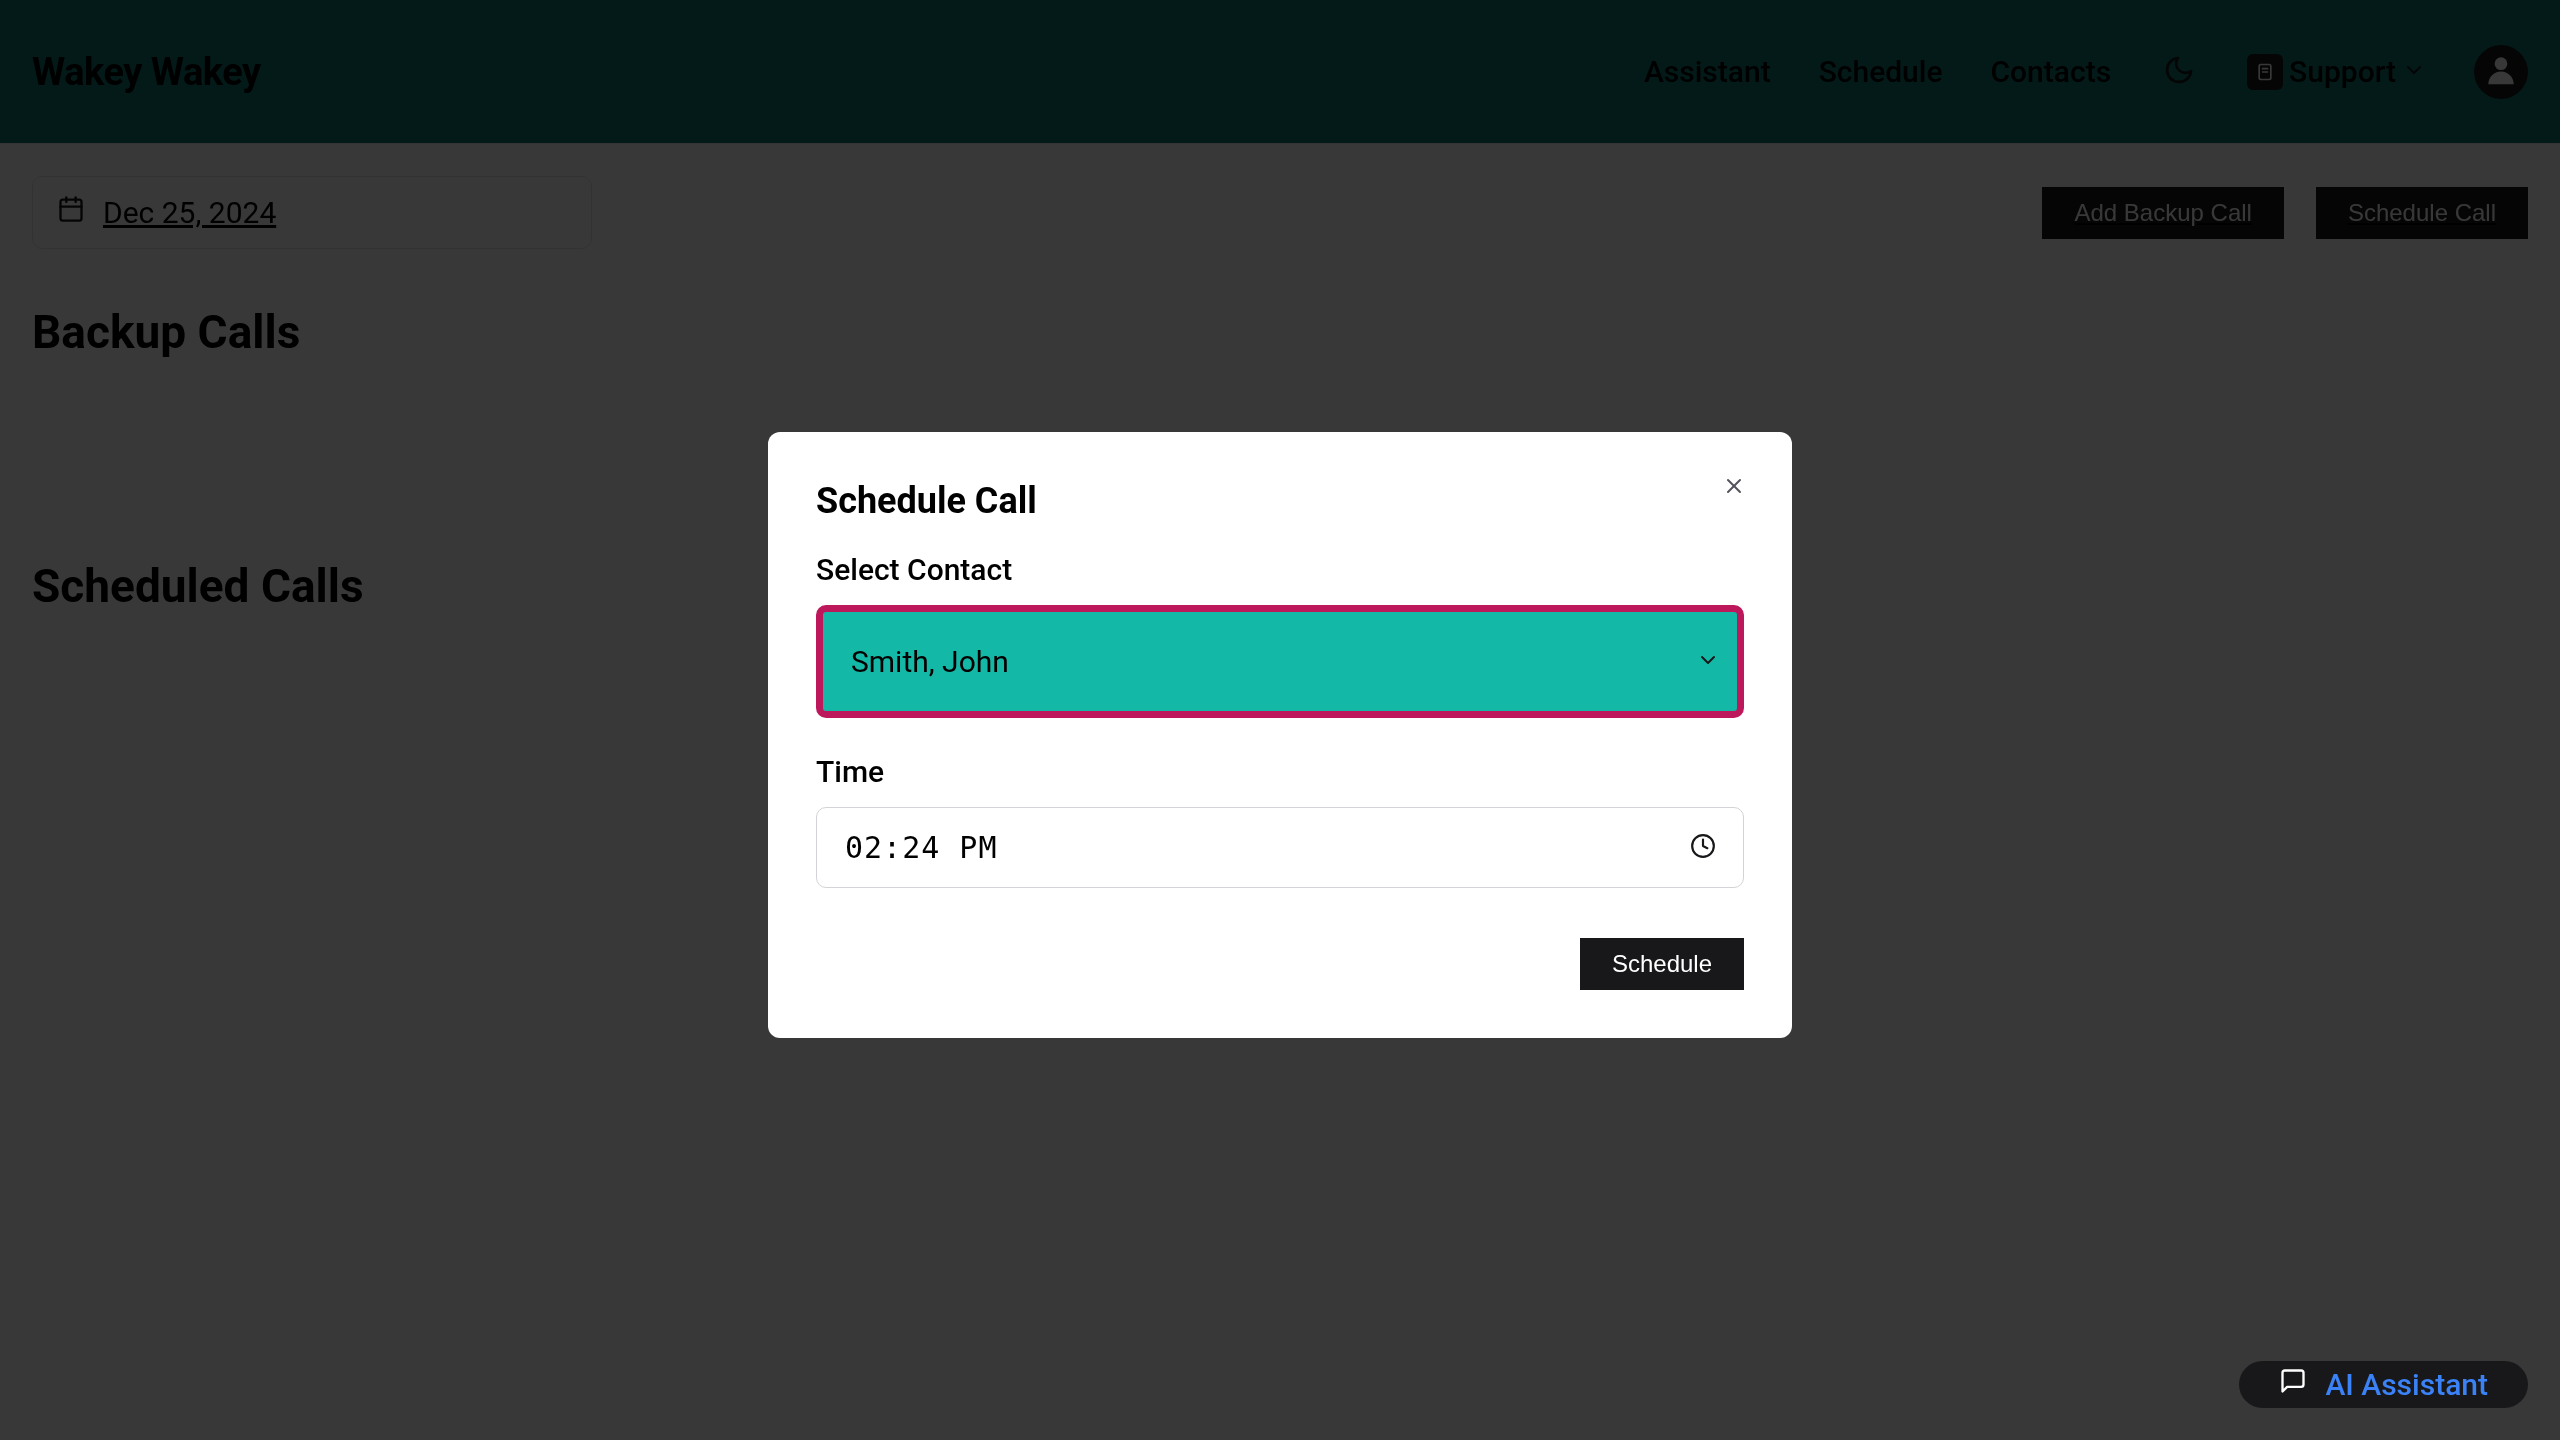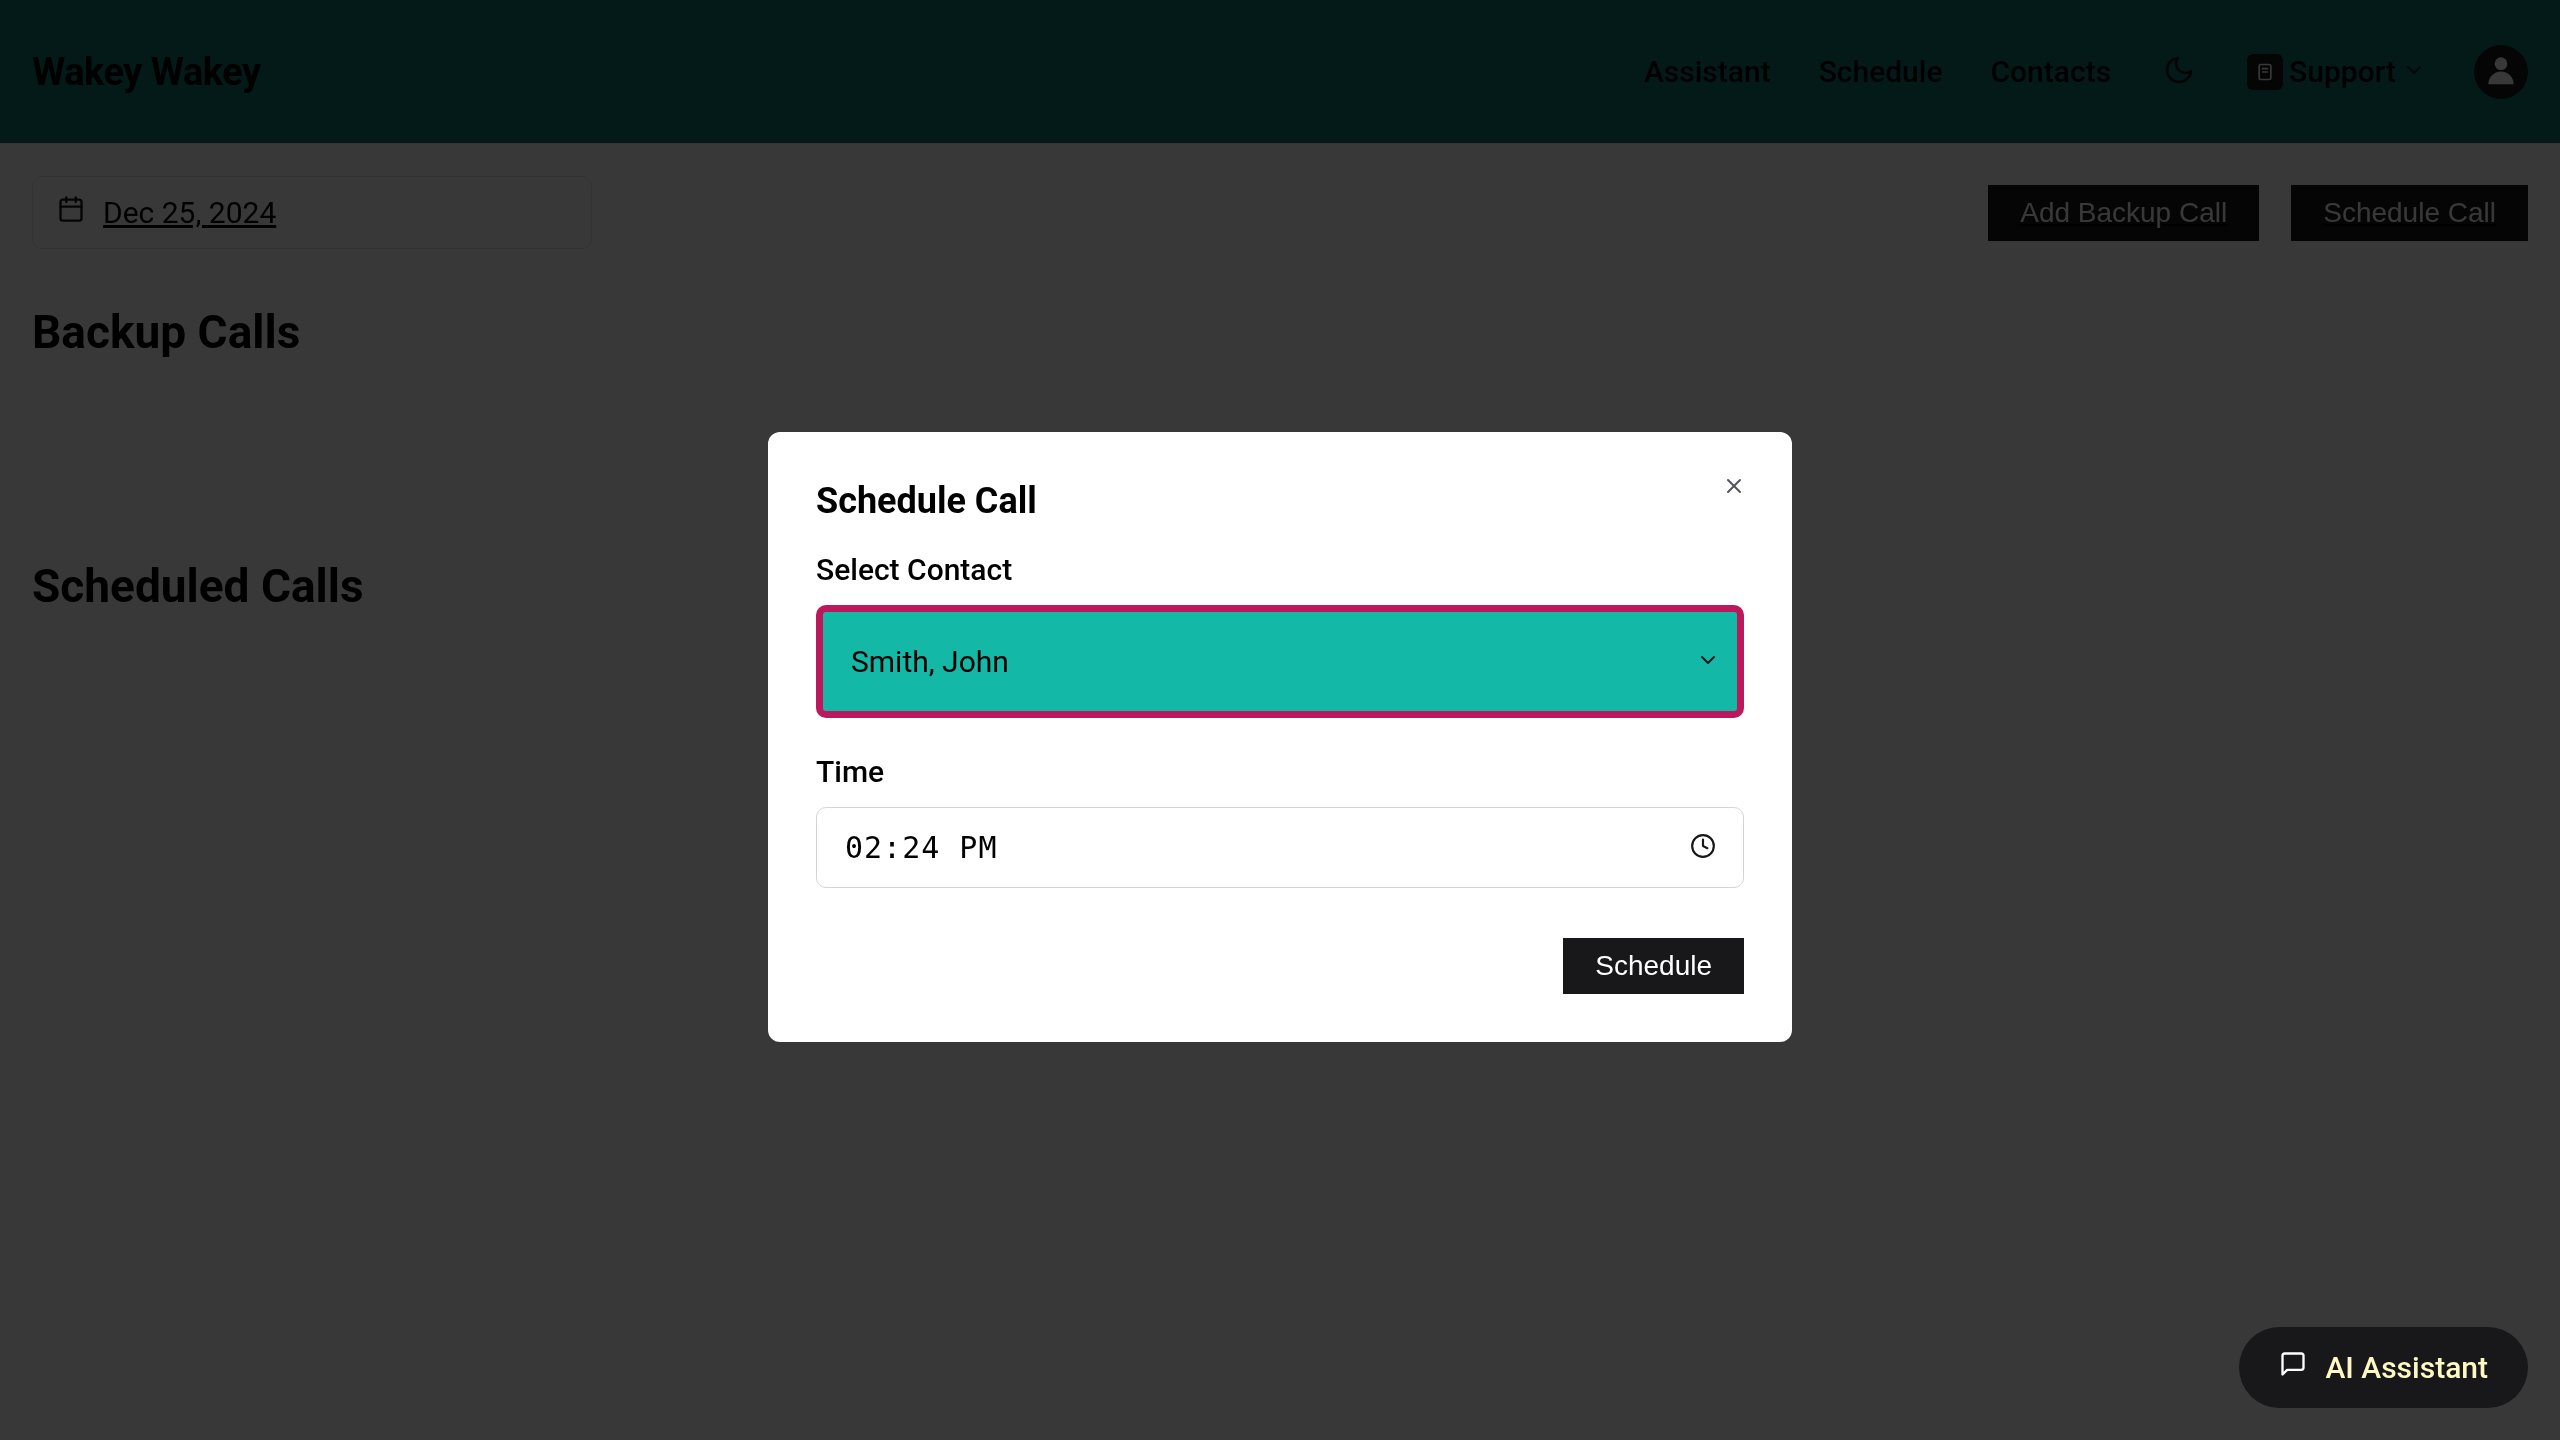--- a/index.html
+++ b/index.html
@@ -114,21 +114,21 @@
       display: flex;
       gap: 32px;
     }
     
     .btn {
       background: #18181b;
       color: #ffffff;
       border: none;
       border-radius: 0;
       padding: 12px 32px;
-      font-size: 28px;
+      font-size: 24px;
       font-weight: 500;
       cursor: pointer;
     }
     
     .section-heading {
       font-size: 46px;
       font-weight: 700;
       margin-bottom: 60px;
       margin-top: 24px;
     }
@@ -234,23 +234,23 @@
       display: flex;
       justify-content: flex-end;
     }
     
     
     .fab {
       position: absolute;
       bottom: 32px;
       right: 32px;
       background: #18181b;
-      color: #fef9c3;
+      color: #3b82f6;
       border-radius: 999px;
-      padding: 23px 40px;
+      padding: 6px 40px;
       display: flex;
       align-items: center;
       gap: 18px;
       font-size: 30px;
       font-weight: 500;
       cursor: pointer;
     }
   </style>
 </head>
 <body>

